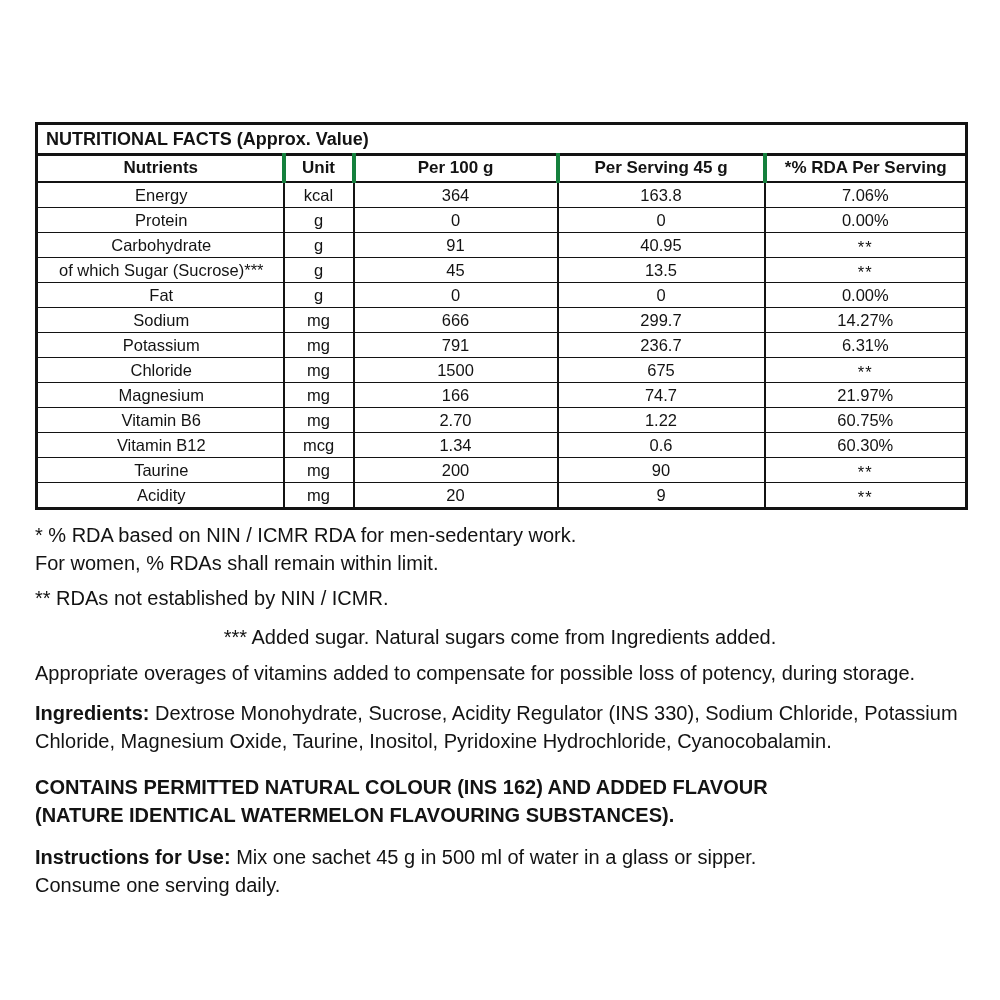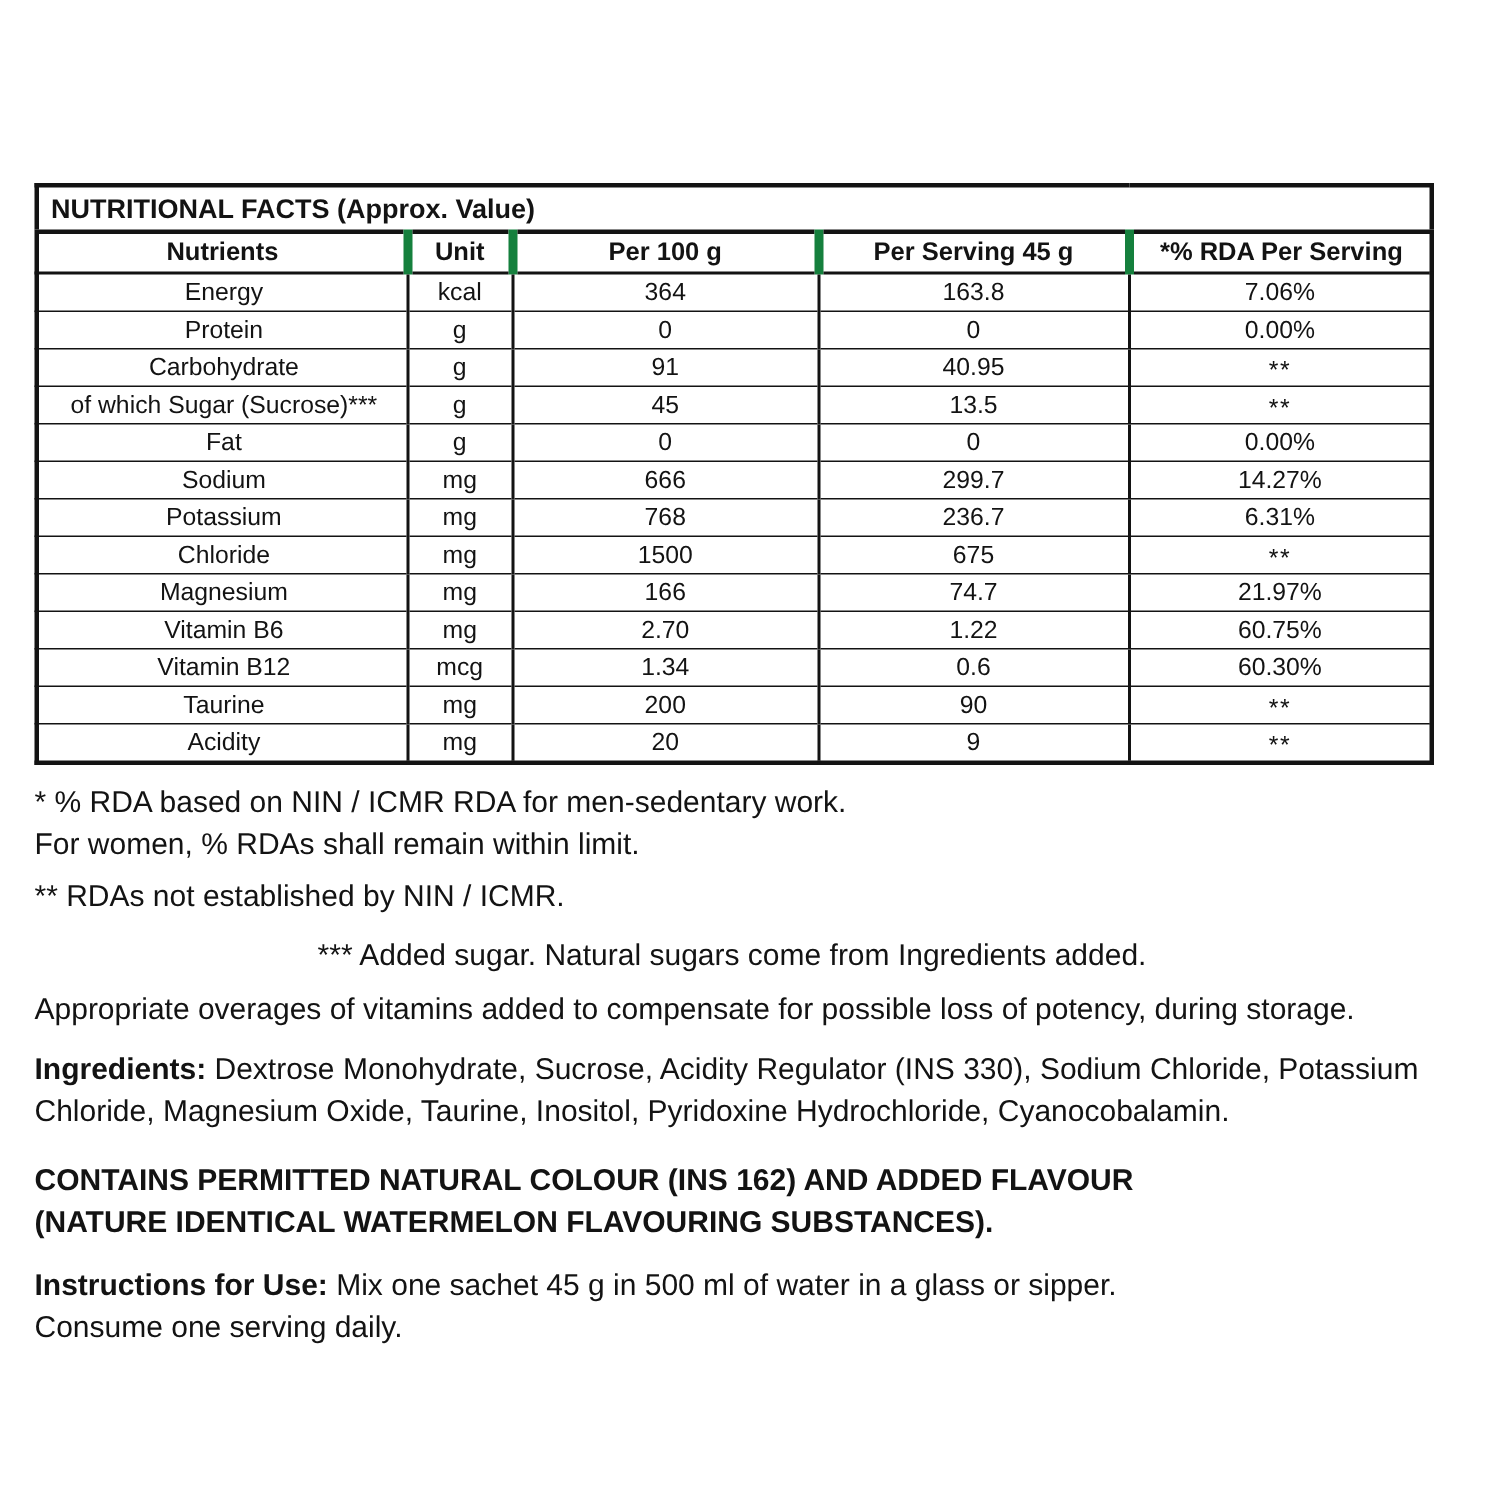--- a/index.html
+++ b/index.html
@@ -1,41 +1,41 @@
 <!DOCTYPE html>
 <html><head>
 <meta charset="utf-8">
 <style>
   html, body { margin:0; padding:0; }
   body {
     width:1000px; height:1000px; background:#ffffff;
     font-family:"Liberation Sans", sans-serif; color:#131313;
     position:relative; overflow:hidden;
   }
-  .sheet { position:absolute; left:23px; top:122px; width:930px; }
+  .sheet { position:absolute; left:35px; top:122px; width:930px; }
 
   
   table.nutri {
     border-collapse:collapse; width:930px; table-layout:fixed;
     border:3px solid #131313;
   }
   col.c-nutrient { width:247px; }
   col.c-unit     { width:70px;  }
   col.c-per100   { width:204px; }
   col.c-serving  { width:207px; }
   col.c-rda      { width:202px; }
 
   .title-row td {
     font-weight:bold; font-size:18px; text-align:left;
     padding:4px 8px 3px 8px; border-bottom:3px solid #131313;
   }
   .head-row td {
     font-weight:bold; font-size:17px; text-align:center;
     padding:2px 6px 3px 6px;
-    border-bottom:2px solid #131313; border-left:6px solid #15803d;
+    border-bottom:2px solid #131313; border-left:4px solid #15803d;
   }
   .head-row td:first-child { text-align:center; padding-left:8px; border-left:none; }
 
   .body-row td {
     font-size:16.5px; line-height:20px; text-align:center;
     padding:2px 6px;
     border-top:1.5px solid #131313; border-left:2px solid #131313;
   }
   .body-row td:first-child { text-align:center; padding-left:8px; border-left:none; }
   .body-row:first-of-type td { border-top:none; }
@@ -117,21 +117,21 @@
       <tr class="body-row">
         <td>Sodium</td>
         <td>mg</td>
         <td>666</td>
         <td>299.7</td>
         <td>14.27%</td>
       </tr>
       <tr class="body-row">
         <td>Potassium</td>
         <td>mg</td>
-        <td>768</td>
+        <td>791</td>
         <td>236.7</td>
         <td>6.31%</td>
       </tr>
       <tr class="body-row">
         <td>Chloride</td>
         <td>mg</td>
         <td>1500</td>
         <td>675</td>
         <td class="stars">**</td>
       </tr>

